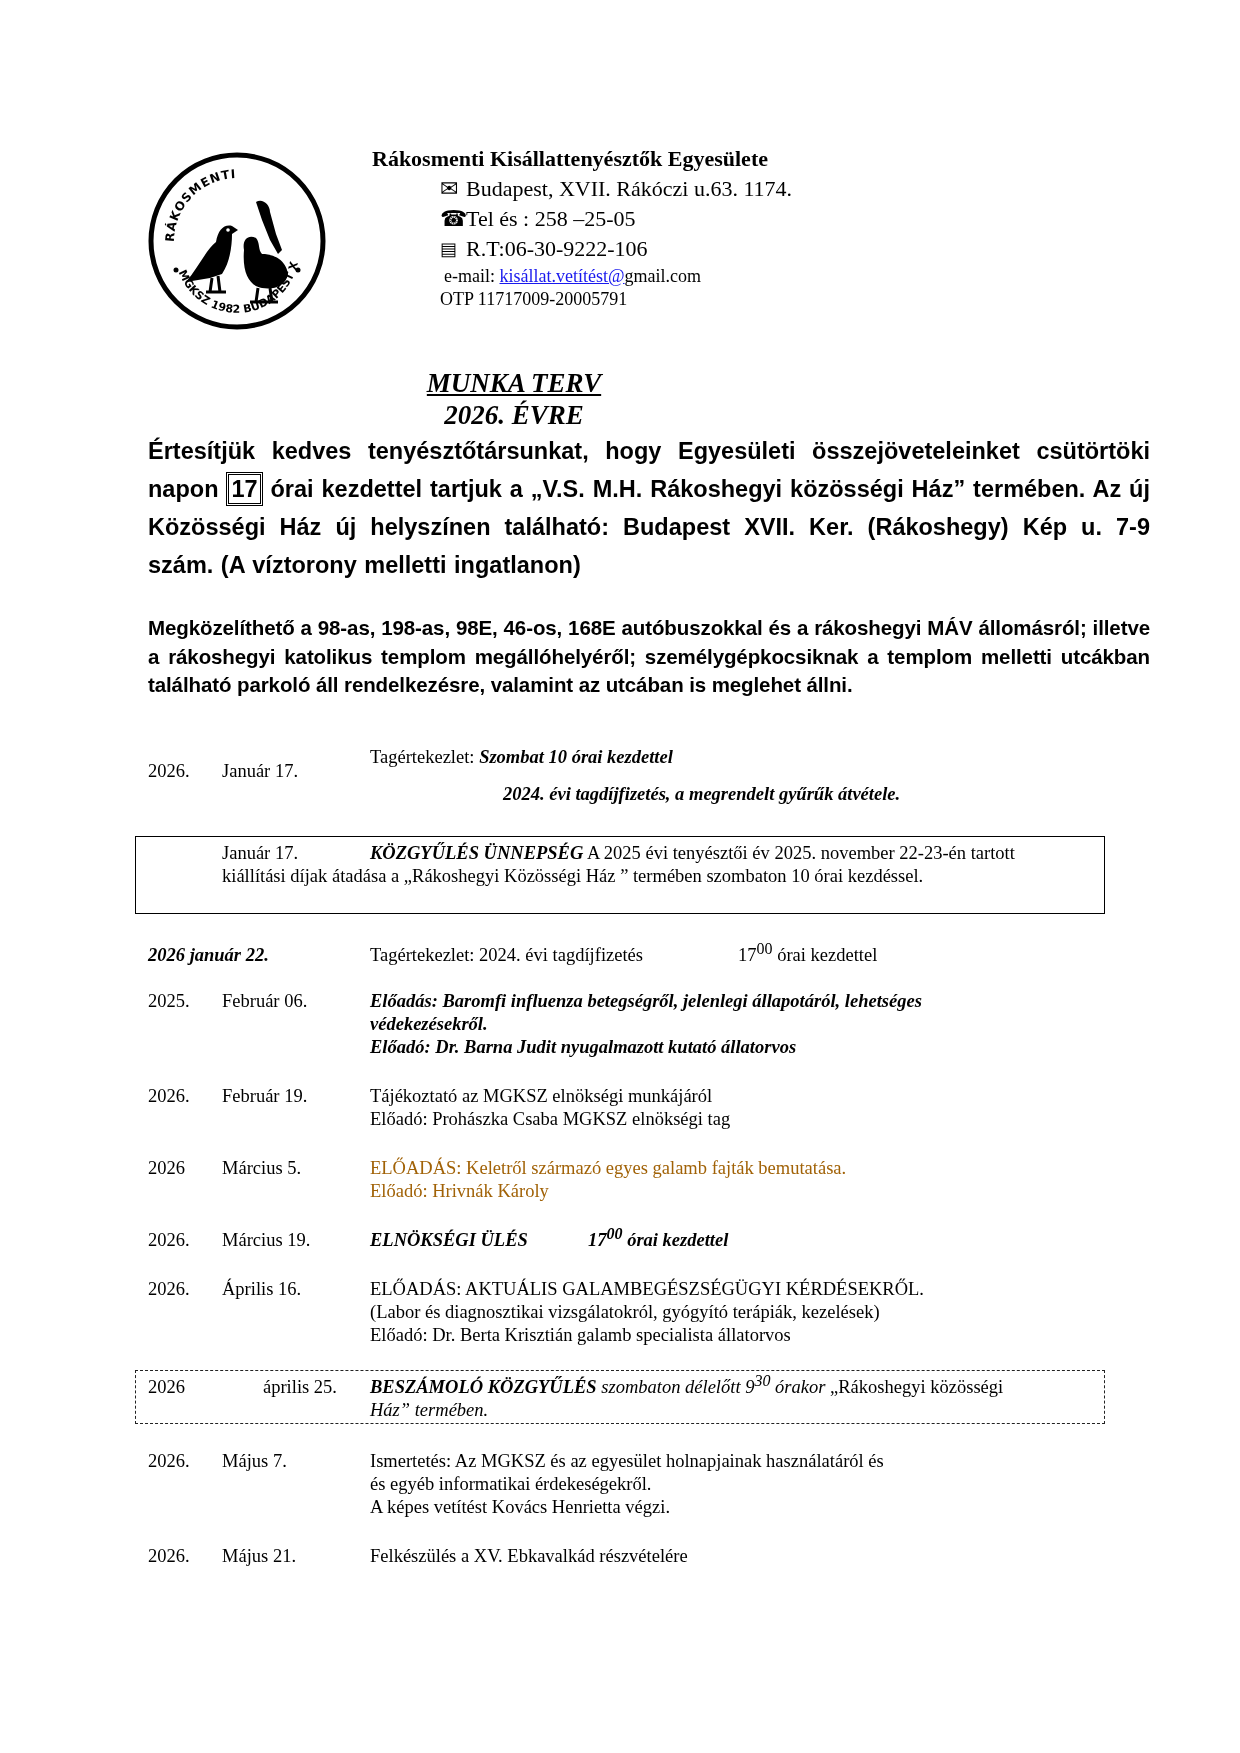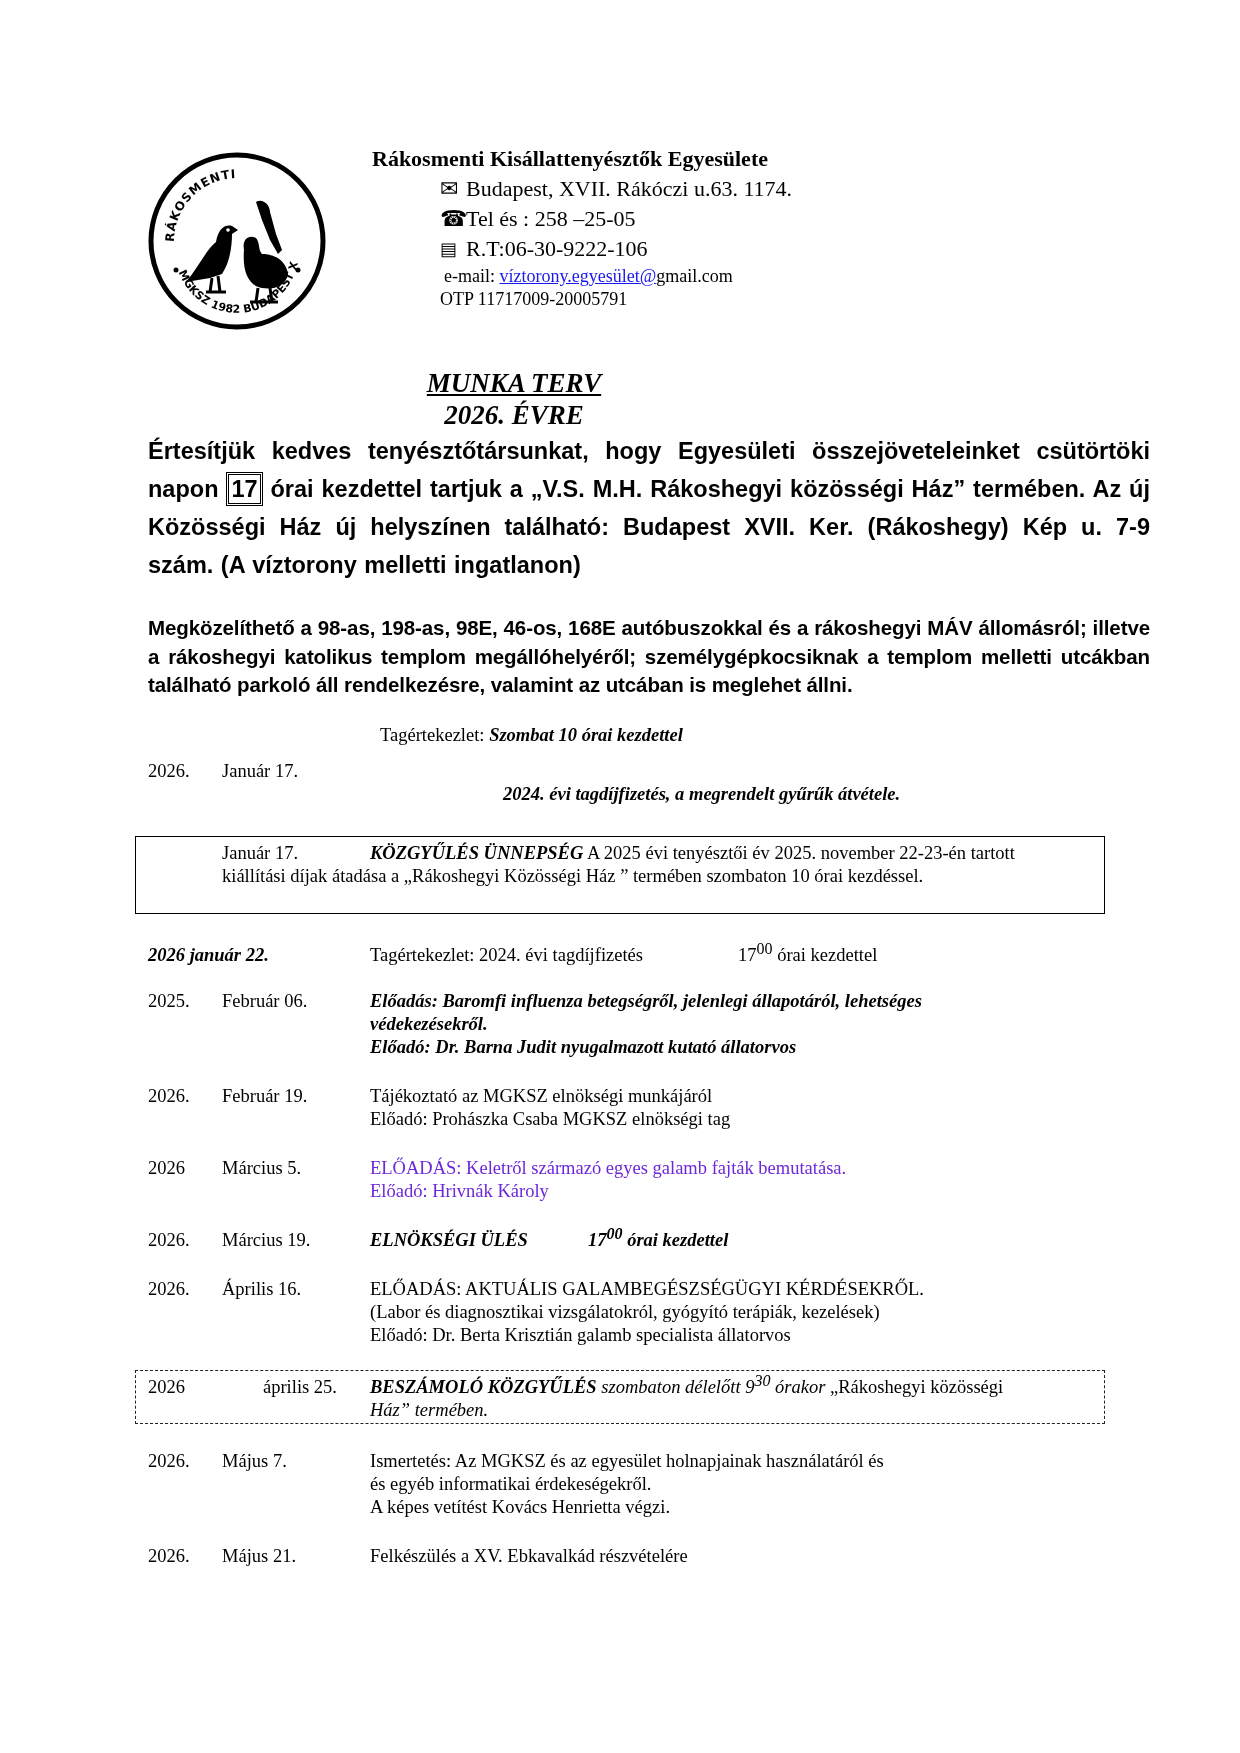--- a/index.html
+++ b/index.html
@@ -24,21 +24,21 @@
 
   .access { left: 148px; width: 1002px; top: 614px; font-family: "Liberation Sans", sans-serif; font-size: 20.5px; line-height: 28.5px; text-align: justify; text-align-last: left; letter-spacing: -0.1px; font-weight: bold; }
 
   
   .row { font-size: 18.5px; line-height: 23px; white-space: nowrap; }
   .c-year { left: 148px; }
   .c-date { left: 222px; }
   .c-desc { left: 370px; }
   .bi { font-weight: bold; font-style: italic; }
   .it { font-style: italic; }
-  .blue { color: #6d28d9; text-align: center; }
+  .blue { color: #a16207; text-align: center; }
   sup { font-size: 16px; vertical-align: 7px; line-height: 0; }
 
   .box-solid { left: 135px; top: 836px; width: 968px; height: 76px; border: 1.5px solid #000; }
   .box-dashed { left: 135px; top: 1370px; width: 968px; height: 52px; border: 1px dashed #222; }
 </style>
 </head>
 <body>
 
 <div class="abs logo">
   <svg width="182" height="182" viewBox="0 0 182 182">
@@ -74,38 +74,38 @@
 </div>
 <div class="abs contact" style="top:206px;">
   <span class="ic">☎</span>
   <span>Tel és  : 258 –25-05</span>
 </div>
 <div class="abs contact" style="top:236px;">
   <span class="ic" style="font-size:18px;">▤</span>
   <span>R.T:06-30-9222-106</span>
 </div>
 <div class="abs contact-small" style="top:266px;">
-  <span>e-mail: </span><a class="email-link">víztorony.egyesület@</a><span>gmail.com</span>
+  <span>e-mail: </span><a class="email-link">kisállat.vetítést@</a><span>gmail.com</span>
 </div>
 <div class="abs contact-small" style="top:289px; left:440px;">OTP 11717009-20005791</div>
 
 <div class="abs title underline" style="top:368px;">
   <span>MUNKA TERV</span>
 </div>
 <div class="abs title" style="top:400px;">2026. ÉVRE</div>
 
 <div class="abs intro">
   <span>Értesítjük kedves tenyésztőtársunkat, hogy Egyesületi összejöveteleinket csütörtöki napon </span><span class="boxed">17</span><span> órai kezdettel tartjuk a „V.S. M.H. Rákoshegyi közösségi Ház” termében.  Az új Közösségi Ház új helyszínen található: Budapest XVII. Ker. (Rákoshegy) Kép  u. 7-9 szám. (A víztorony melletti ingatlanon)</span>
 </div>
 
 <div class="abs access">Megközelíthető a 98-as, 198-as, 98E, 46-os, 168E autóbuszokkal és a rákoshegyi MÁV állomásról; illetve a rákoshegyi katolikus templom megállóhelyéről; személygépkocsiknak a templom melletti utcákban található parkoló áll rendelkezésre, valamint az utcában is meglehet állni.</div>
 
 <div class="abs row c-year" style="top:760px;">2026.</div>
 <div class="abs row c-date" style="top:760px;">Január 17.</div>
-<div class="abs row c-desc" style="top:724px;margin-left:10px;">
+<div class="abs row c-desc" style="top:746px;">
   <span>Tagértekezlet:  </span><span class="bi">Szombat 10 órai kezdettel</span>
 </div>
 <div class="abs row bi" style="top:783px; left:503px;">2024. évi tagdíjfizetés, a megrendelt gyűrűk átvétele.</div>
 
 <div class="abs box-solid"></div>
 <div class="abs row c-date" style="top:842px;">Január 17.</div>
 <div class="abs row" style="top:842px; left:370px;">
   <span class="bi">KÖZGYŰLÉS ÜNNEPSÉG</span><span> A 2025 évi tenyésztői év 2025. november 22-23-én tartott</span>
 </div>
 <div class="abs row c-date" style="top:865px;">kiállítási díjak átadása a „Rákoshegyi Közösségi Ház ” termében szombaton 10 órai kezdéssel.</div>

